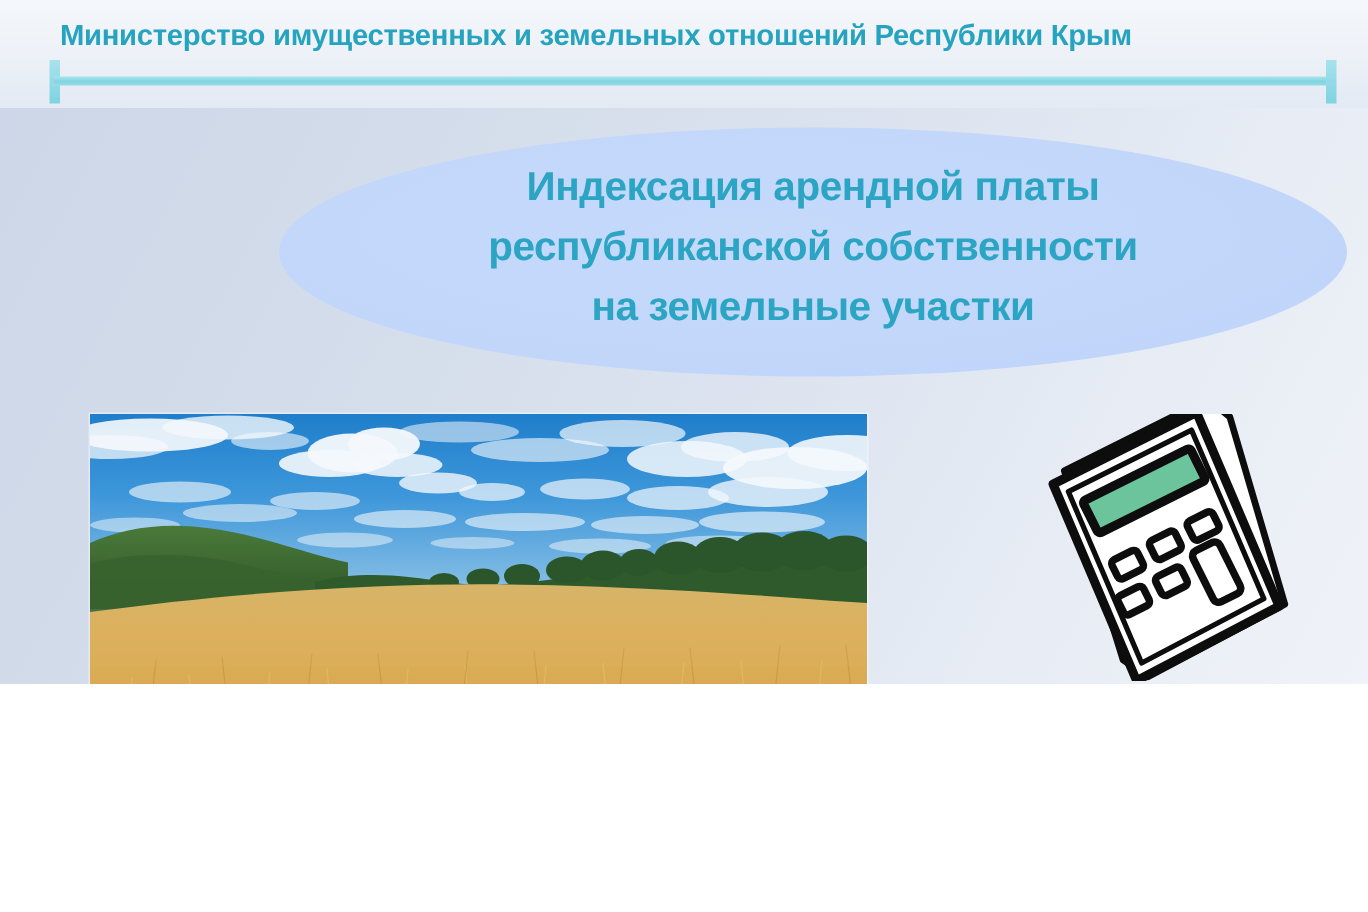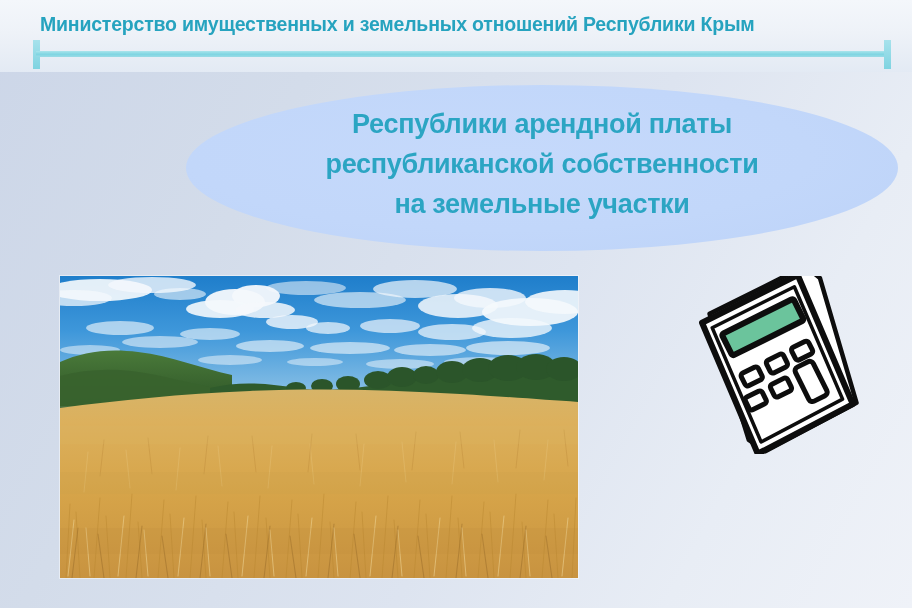--- a/index.html
+++ b/index.html
@@ -10,21 +10,21 @@
   body {
     width: 912px;
     height: 608px;
     overflow: hidden;
     font-family: "Liberation Sans", sans-serif;
   }
 
   #slide {
     position: relative;
     width: 912px;
-    height: 608px;
+    height: 456px;
     background: linear-gradient(118deg, #ccd6e8 0%, #d3dcea 28%, #dde4f0 58%, #e8edf5 80%, #eff2f8 100%);
     overflow: hidden;
   }
 
   
   .header-band {
     position: absolute;
     left: 0;
     top: 0;
     width: 912px;
@@ -116,21 +116,21 @@
 
   <div class="header-title">Министерство имущественных и земельных отношений Республики Крым</div>
 
   <div class="rule-cap left"></div>
   <div class="rule-line"></div>
   <div class="rule-cap right"></div>
 
   <div class="title-oval"></div>
 
   <div class="title-text">
-    <span class="tline">Республики арендной платы</span>
+    <span class="tline">Индексация арендной платы</span>
     <span class="tline">республиканской собственности</span>
     <span class="tline">на земельные участки</span>
   </div>
 
   <div class="photo">
     <svg width="518" height="302" viewBox="0 0 518 302" xmlns="http://www.w3.org/2000/svg">
       <defs>
         <linearGradient id="sky" x1="0" y1="0" x2="0" y2="1">
           <stop offset="0%" stop-color="#1f7ecb"></stop>
           <stop offset="45%" stop-color="#3e97da"></stop>

